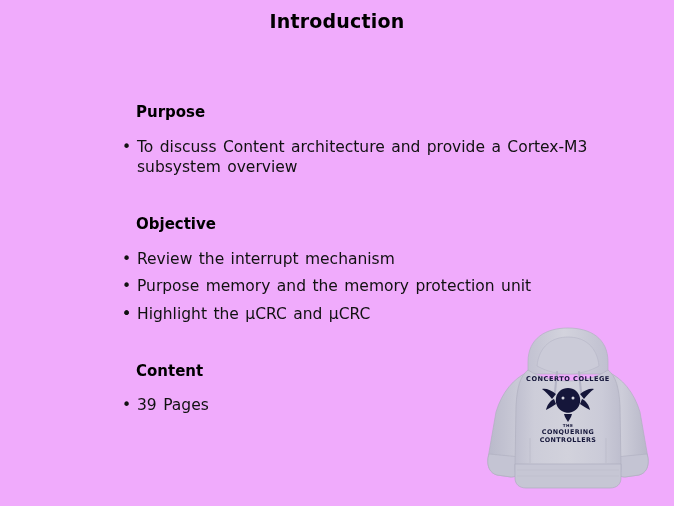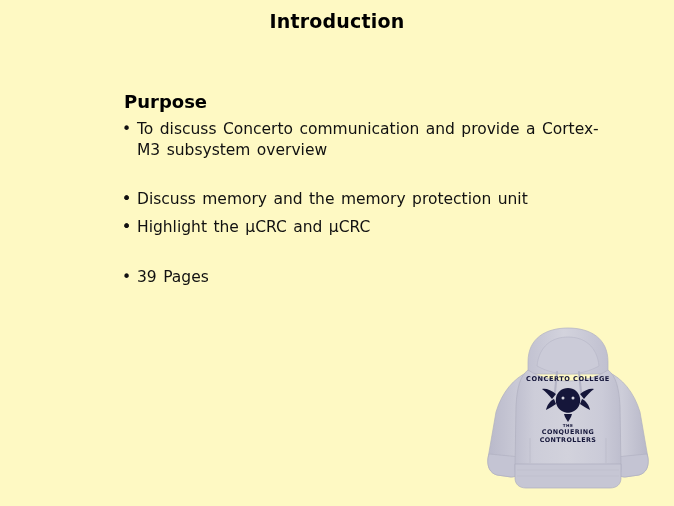--- a/index.html
+++ b/index.html
@@ -8,21 +8,21 @@
     background: #ffffff;
   }
   body {
     font-family: "DejaVu Sans", "Liberation Sans", sans-serif;
     color: #000000;
   }
   .slide {
     position: relative;
     width: 674px;
     height: 506px;
-    background: #fef9c3;
+    background: #f0abfc;
     overflow: hidden;
   }
   .slide-title {
     position: absolute;
     top: 10px;
     left: 0;
     width: 674px;
     text-align: center;
     font-size: 19px;
     font-weight: bold;
@@ -32,25 +32,25 @@
   .body-area {
     position: absolute;
     left: 120px;
     top: 88px;
     width: 500px;
   }
   .section {
     margin: 0 0 0 0;
   }
   .section-heading {
-    font-size: 18px;
+    font-size: 15px;
     font-weight: bold;
     color: #000000;
     line-height: 1.1;
-    margin: 4px;
+    margin: 16px;
   }
   .bullets {
     list-style: none;
     margin: 0;
     padding: 0;
   }
   .bullet {
     position: relative;
     padding-left: 17px;
     font-size: 15.5px;
@@ -92,49 +92,52 @@
 
   <div class="slide-title">Introduction</div>
 
   <div class="body-area">
 
     <div class="section sec-purpose">
       <div class="section-heading">Purpose</div>
       <ul class="bullets">
         <li class="bullet">
           <span class="dot">•</span>
-          <span>To discuss Concerto communication and provide a Cortex-M3 subsystem overview</span>
+          <span>To discuss Content architecture and provide a Cortex-M3 subsystem overview</span>
         </li>
       </ul>
     </div>
 
     <div class="gap-purpose-to-objective"></div>
 
     <div class="section sec-objective">
+      <div class="section-heading">Objective</div>
       <ul class="bullets">
         <li class="bullet">
           <span class="dot">•</span>
-        </li>
-        <li class="bullet">
-          <span class="dot">•</span>
-          <span>Discuss memory and the memory protection unit</span>
+          <span>Review the interrupt mechanism</span>
+        </li>
+        <li class="bullet">
+          <span class="dot">•</span>
+          <span>Purpose memory and the memory protection unit</span>
         </li>
         <li class="bullet">
           <span class="dot">•</span>
         </li>
         <li class="bullet">
           <span class="dot">•</span>
           <span>Highlight the µCRC and µCRC</span>
         </li>
       </ul>
     </div>
 
     <div class="gap-objective-to-content"></div>
 
     <div class="section sec-content">
+      <div class="section-heading">Content</div>
       <ul class="bullets">
         <li class="bullet">
           <span class="dot">•</span>
           <span>39 Pages</span>
         </li>
       </ul>
     </div>
 
   </div>
 

